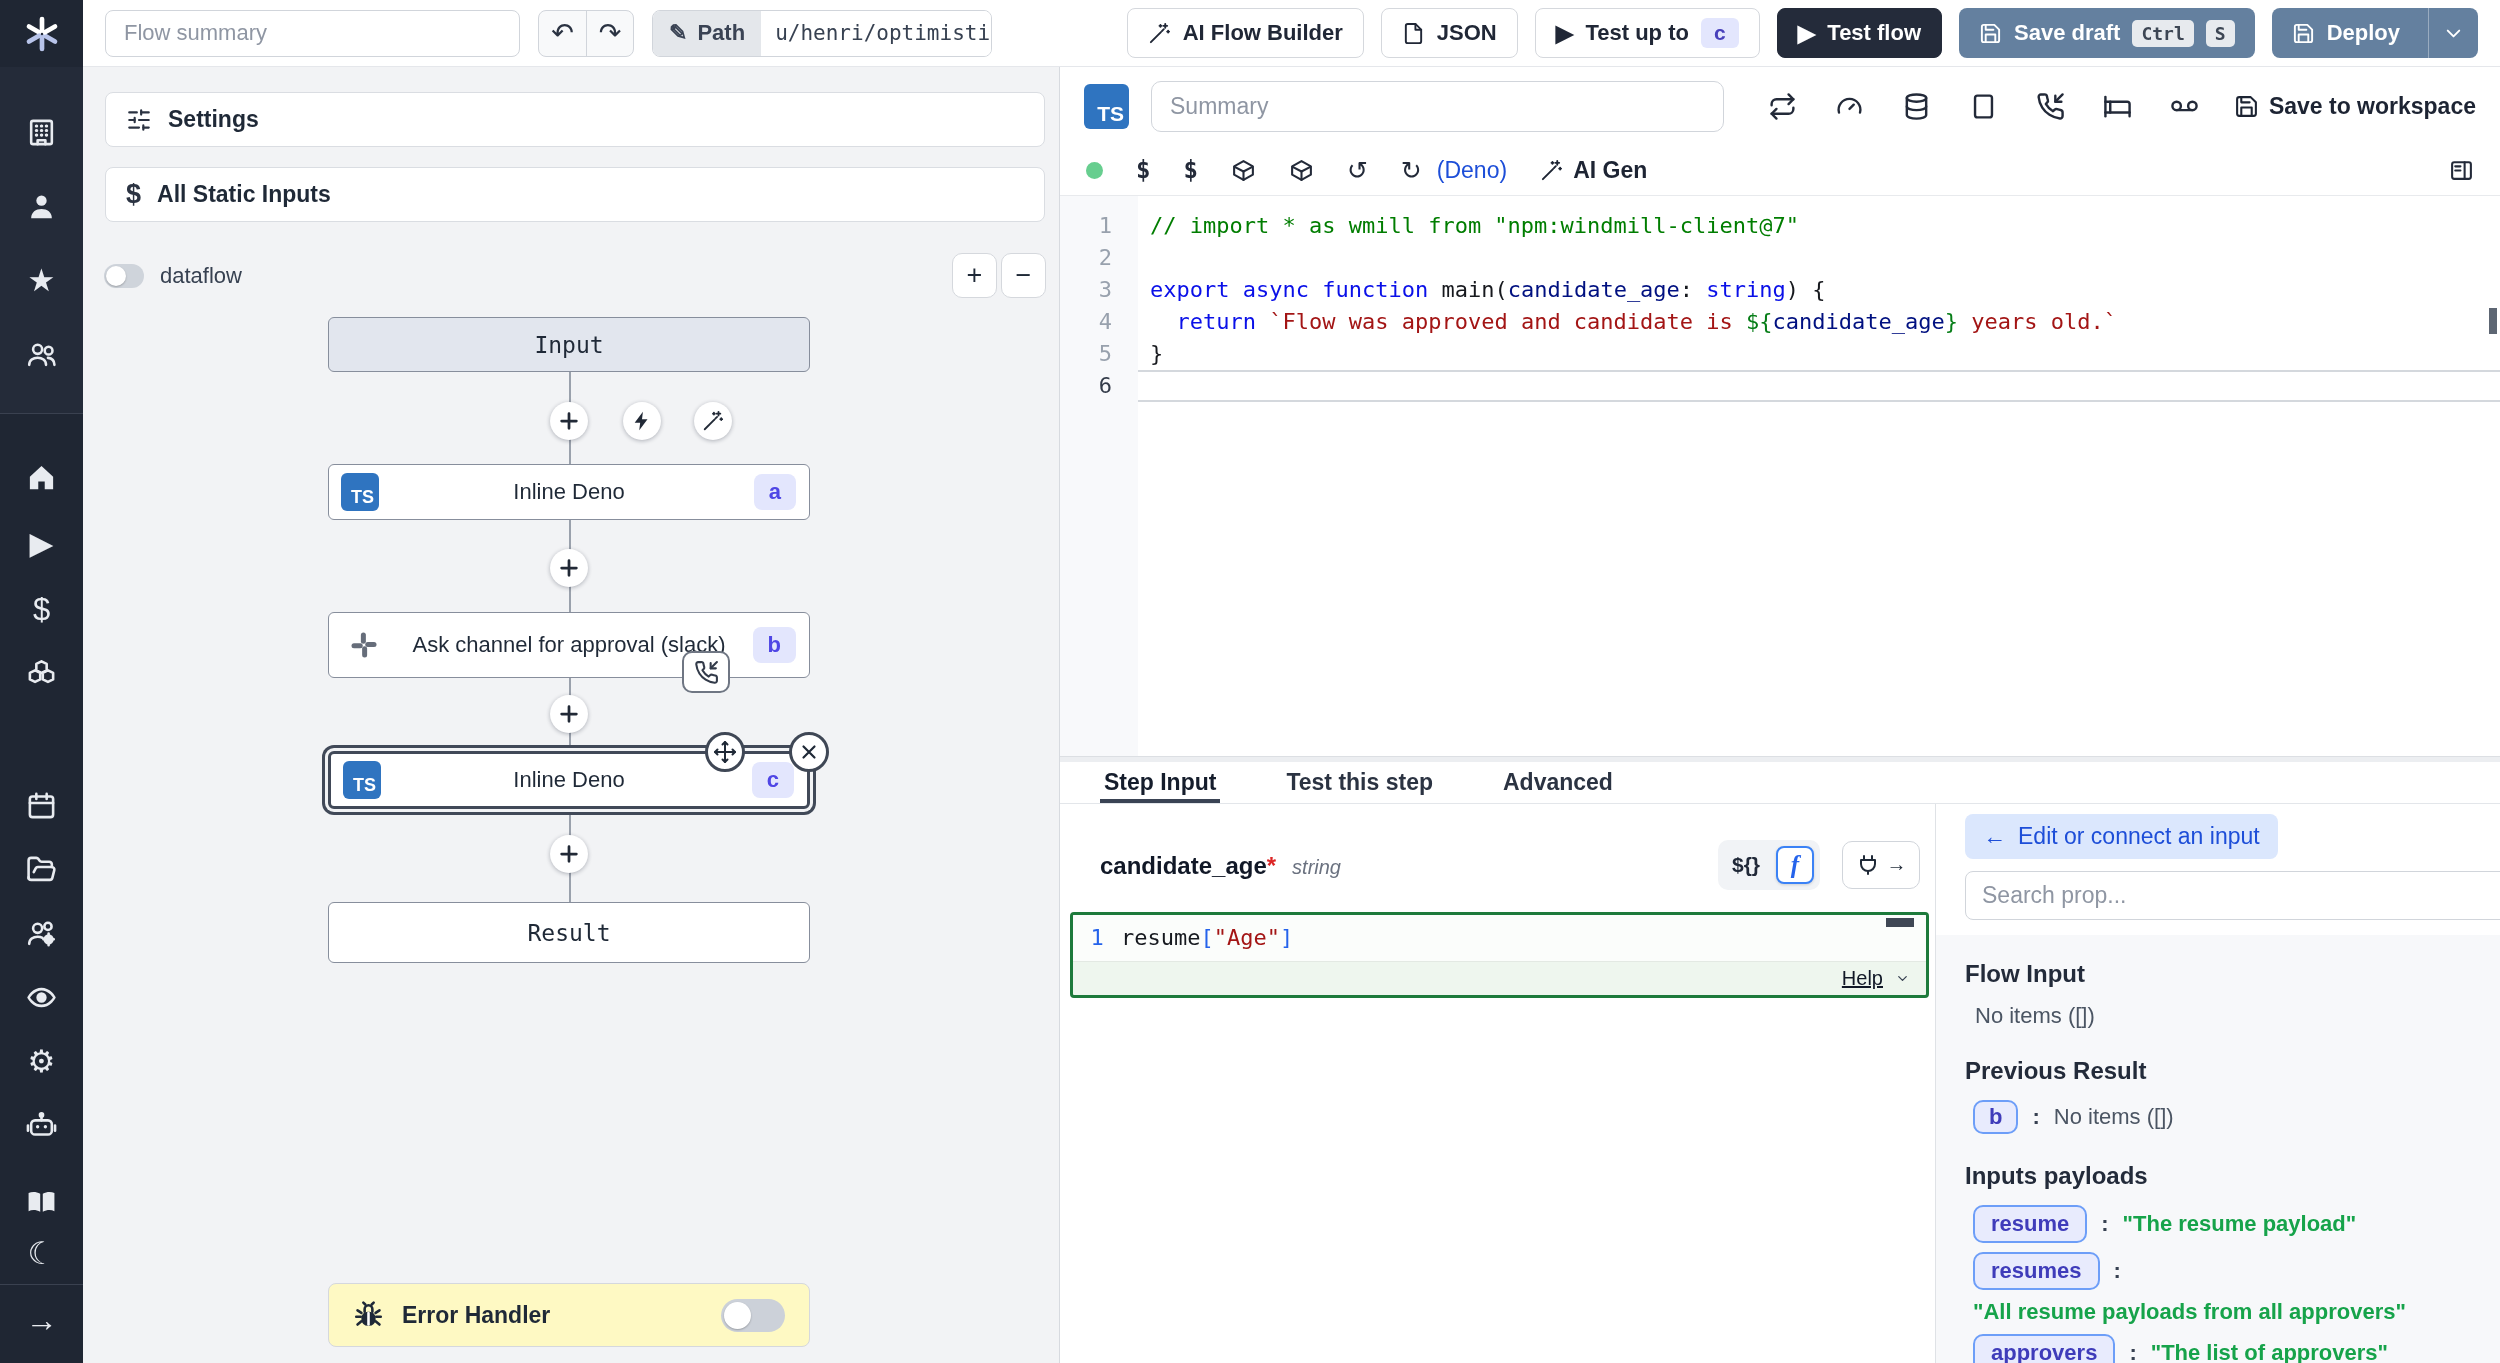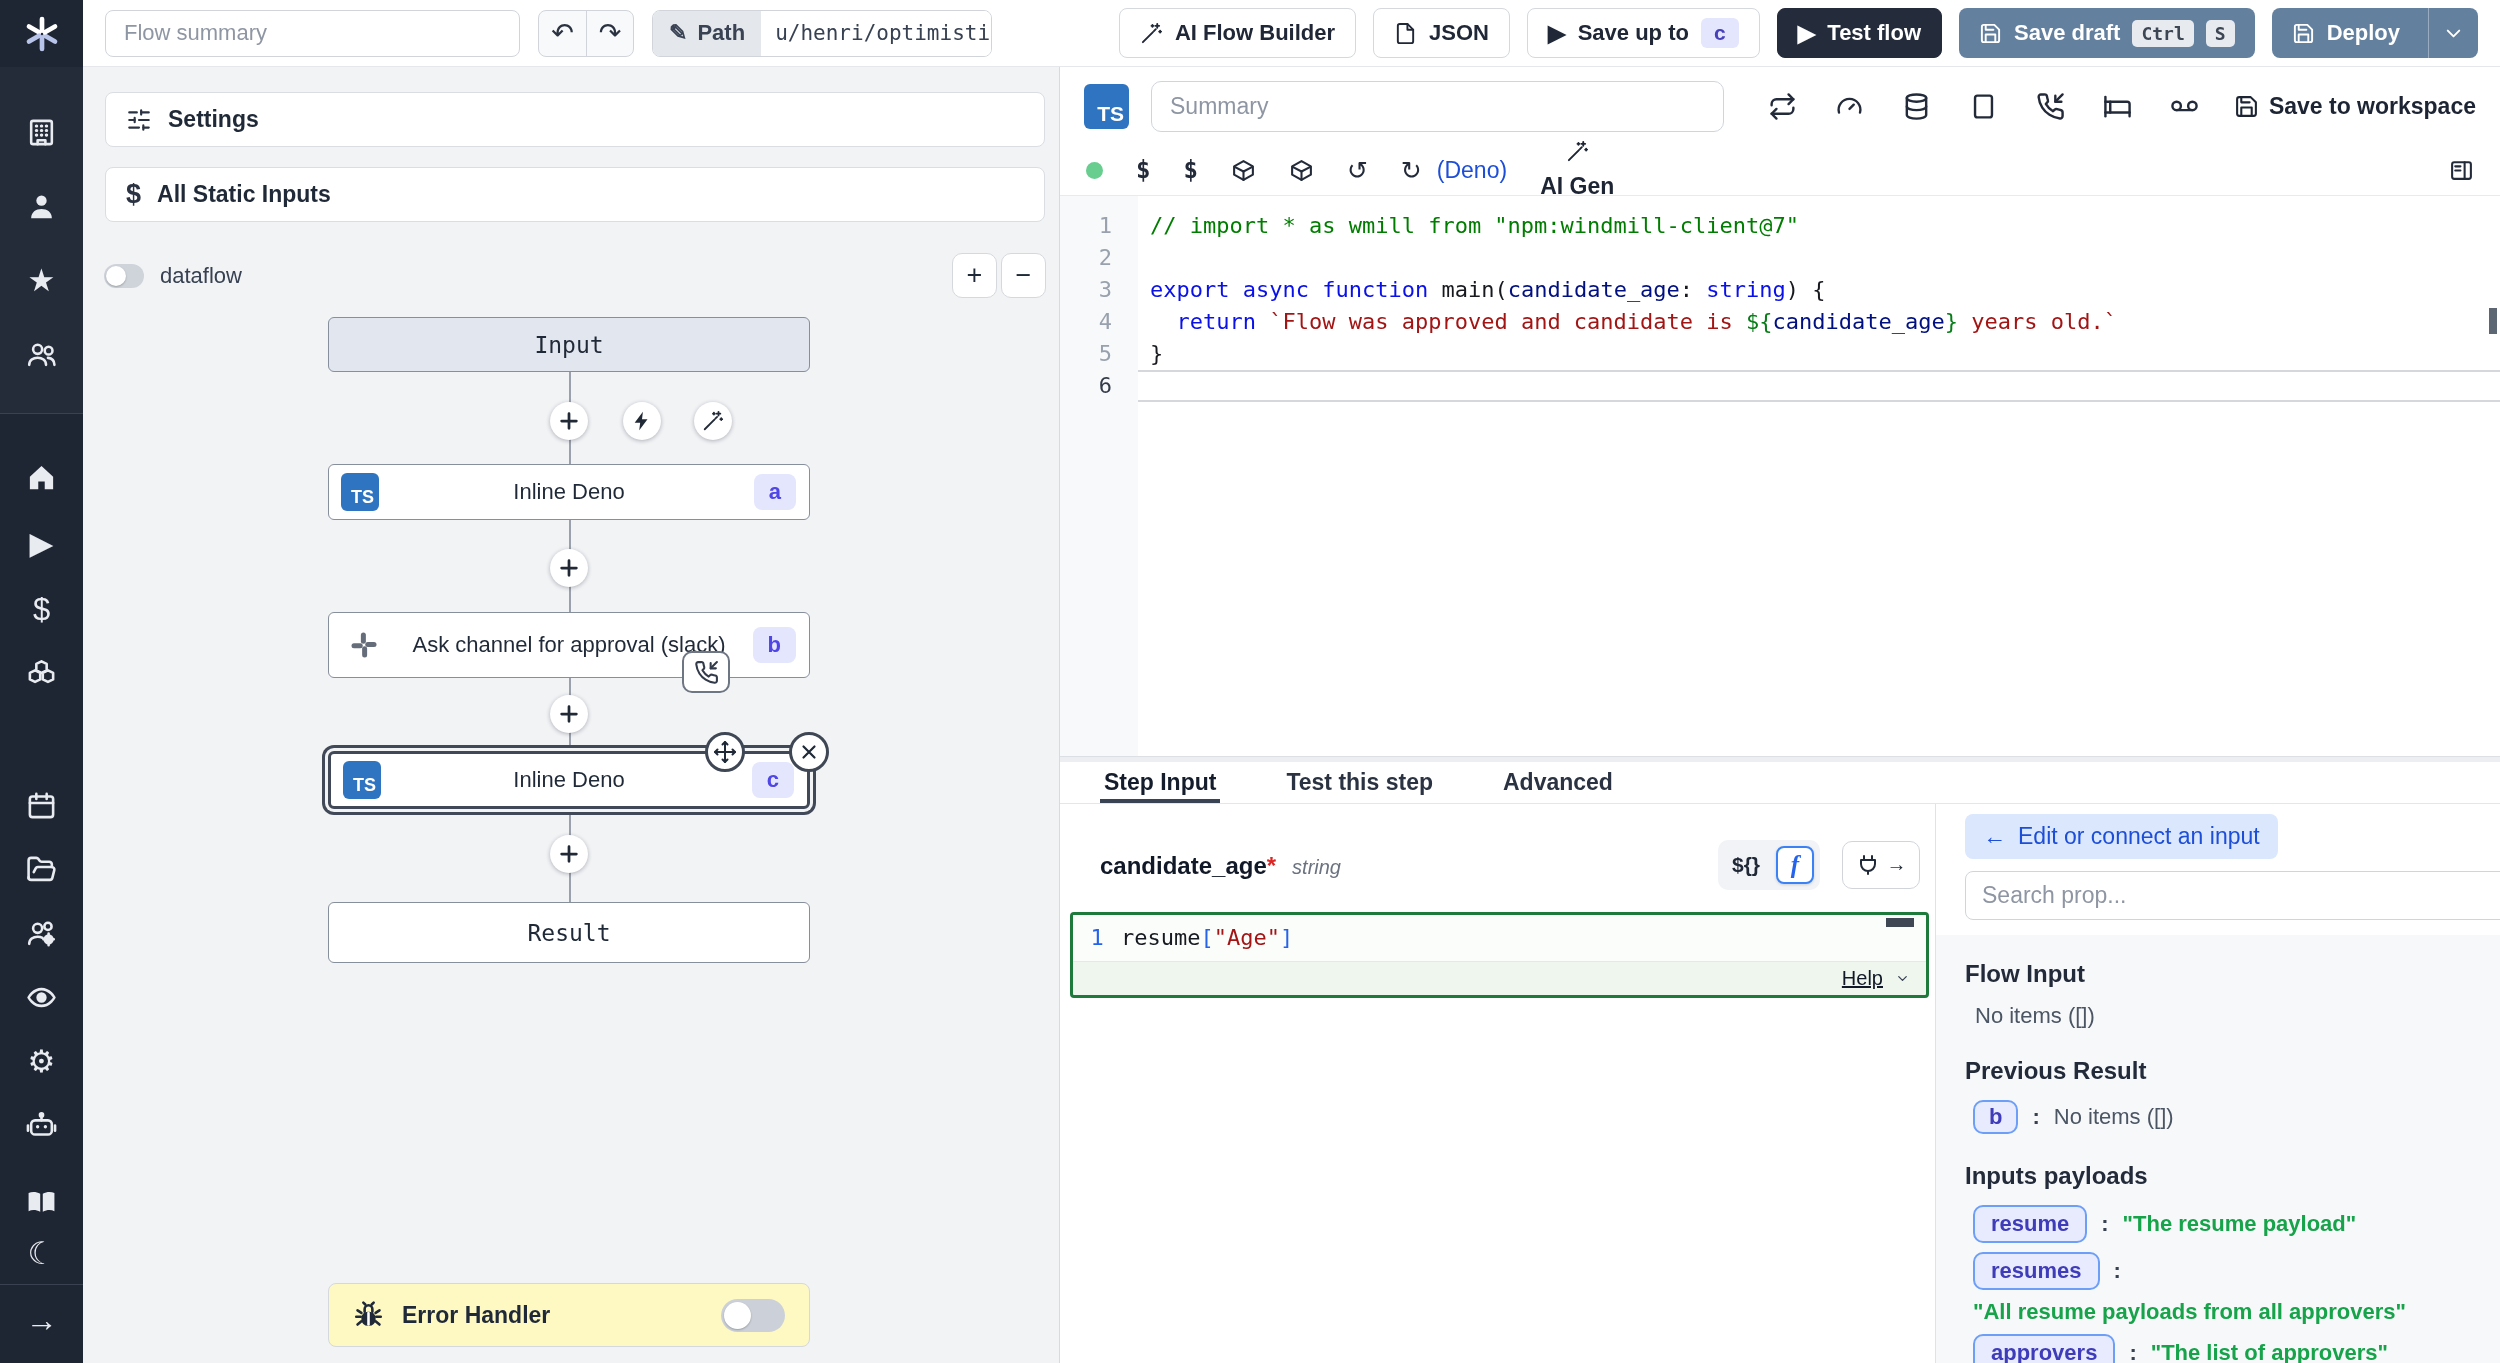--- a/index.html
+++ b/index.html
@@ -88,21 +88,21 @@
   .summary-input { margin-left:22px; width:573px; height:51px; border-radius:10px; padding:0 18px; font-size:23px; }
   .hdr-icons { margin-left:44px; display:flex; align-items:center; gap:38px; font-size:29px; color:#232a39; }
   .hdr-icons .ic { cursor:pointer; }
   .save-ws { margin-left:auto; display:flex; align-items:center; gap:10px; font-size:23px; font-weight:bold; color:#1d2433; cursor:pointer; }
   .save-ws .ic { font-size:25px; }
   .ed-toolbar { height:50px; display:flex; align-items:center; padding:0 26px; gap:33px; flex:none; }
   .tb-dot { width:17px; height:17px; border-radius:50%; background:#67ce8f; }
   .tb-ic { font-size:25px; color:#232a39; cursor:pointer; }
   .tb-dollar { font-size:24px; font-weight:bold; font-family:"DejaVu Sans Mono",monospace; }
   .tb-deno { font-size:23px; color:#1d4ed8; margin-left:-18px; }
-  .tb-aigen { display:flex; align-items:center; gap:10px; font-size:23px; font-weight:bold; color:#1d2433; cursor:pointer;flex-direction:column; }
+  .tb-aigen { display:flex; align-items:center; gap:10px; font-size:23px; font-weight:bold; color:#1d2433; cursor:pointer; }
   .tb-spacer { flex:1; }
 
   .code-area { flex:1; position:relative; border-top:1px solid #e8eaed; overflow:hidden; }
   .gutter-bg { position:absolute; left:0; top:0; bottom:0; width:78px; background:#f8f9fb; }
   .code-lines { position:absolute; left:0; top:14px; right:0; }
   .code-line { display:flex; height:32px; font-family:"DejaVu Sans Mono",monospace; font-size:22px; line-height:32px; }
   .ln { width:78px; flex:none; text-align:right; padding-right:26px; color:#98a1ad; }
   .lt { flex:1; padding-left:12px; white-space:pre; color:#17191e; }
   .code-line.active .ln { color:#333b49; }
   .code-line.active .lt { box-shadow:inset 0 2px 0 #d4d8dd, inset 0 -2px 0 #d4d8dd; }
@@ -329,21 +329,21 @@
       <span class="ic">
           <svg viewBox="0 0 24 24" fill="none" stroke="currentColor" stroke-width="2" stroke-linecap="round" stroke-linejoin="round">
             <path d="M14 2H6a2 2 0 0 0-2 2v16a2 2 0 0 0 2 2h12a2 2 0 0 0 2-2V8z"></path>
             <path d="M14 2v6h6"></path>
           </svg>
         </span>
       <span>JSON</span>
     </div>
     <div class="btn btn-white">
       <span class="ic">▶</span>
-      <span>Save up to</span>
+      <span>Test up to</span>
       <span class="badge-ind">c</span>
     </div>
     <div class="btn btn-dark">
       <span class="ic">▶</span>
       <span>Test flow</span>
     </div>
     <div class="btn btn-steel">
       <span class="ic">
           <svg viewBox="0 0 24 24" fill="none" stroke="currentColor" stroke-width="2" stroke-linecap="round" stroke-linejoin="round">
             <path d="M19 21H5a2 2 0 0 1-2-2V5a2 2 0 0 1 2-2h11l5 5v11a2 2 0 0 1-2 2z"></path>

